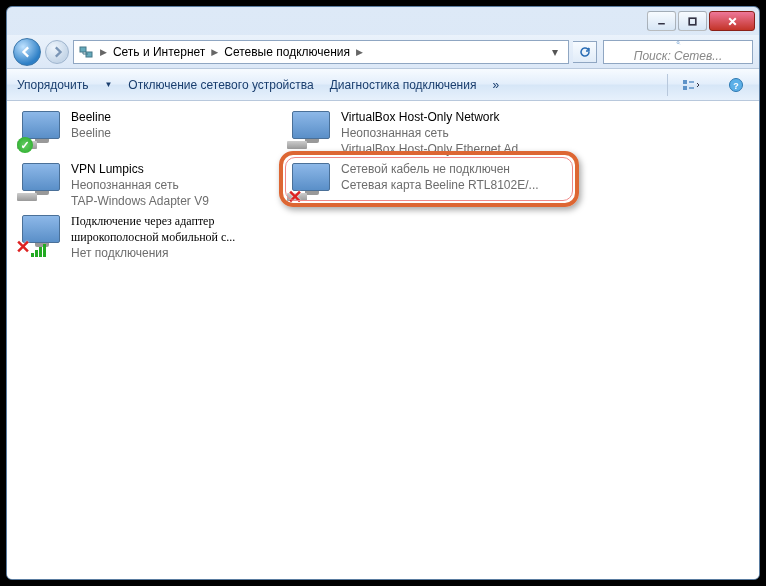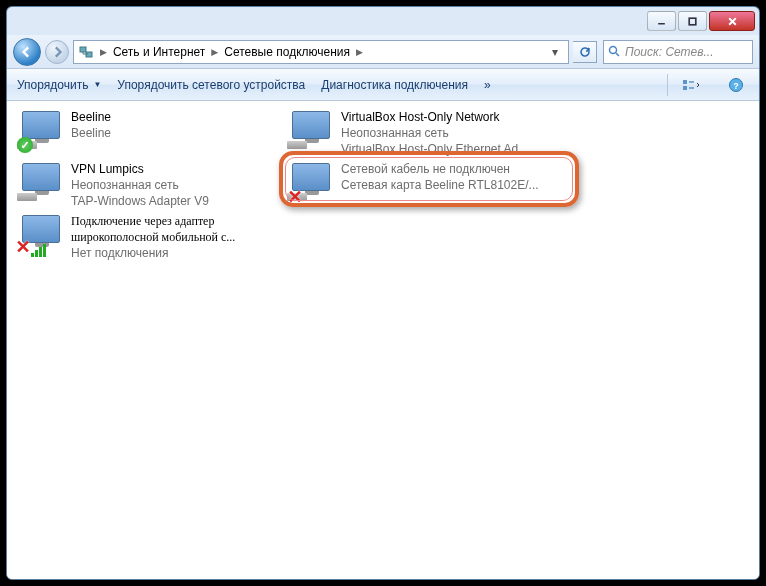--- a/index.html
+++ b/index.html
@@ -12,24 +12,24 @@
 .tb-btn svg { width: 11px; height: 11px; }
 .navbar { height: 34px; background: linear-gradient(#eaf2fb, #dce8f7); border-bottom: 1px solid #b8c8dc; display: flex; align-items: center; padding: 0 6px; gap: 4px; }
 .nav-back, .nav-fwd { width: 28px; height: 28px; border-radius: 50%; background: radial-gradient(circle at 35% 30%, #bfe2ff, #2d7fc6 70%); border: 1px solid #3a76aa; display: flex; align-items: center; justify-content: center; cursor: pointer; }
 .nav-fwd { width: 24px; height: 24px; background: radial-gradient(circle at 35% 30%, #eef5fc, #c5d6e8 70%); border-color: #9fb5ce; }
 .nav-back svg, .nav-fwd svg { width: 14px; height: 14px; }
 .addressbar { flex: 1; height: 24px; background: #fff; border: 1px solid #8fa6c2; display: flex; align-items: center; padding: 0 4px; gap: 4px; overflow: hidden; }
 .crumb { display: flex; align-items: center; gap: 3px; white-space: nowrap; }
 .crumb-sep { color: #666; font-size: 9px; padding: 0 2px; }
 .addr-icon { width: 16px; height: 16px; }
 .refresh-btn { width: 24px; height: 22px; background: linear-gradient(#f7fbff, #e1ecf8); border: 1px solid #8fa6c2; border-left: none; display: flex; align-items: center; justify-content: center; cursor: pointer; }
-.search { width: 150px; height: 24px; background: #fff; border: 1px solid #8fa6c2; display: flex; align-items: center; padding: 0 4px; gap: 4px; margin-left: 2px; color: #888; font-style: italic; }
+.search { width: 150px; height: 24px; background: #fff; border: 1px solid #8fa6c2; display: flex; align-items: center; padding: 0 4px; gap: 4px; margin-left: 2px; color: #888; font-style: italic; flex-direction: column; }
 .addr-drop { width: 18px; display: flex; align-items: center; justify-content: center; color: #555; cursor: pointer; }
 .toolbar { height: 32px; background: linear-gradient(#f7fbff, #e3eefb 48%, #d6e6f7 52%, #e7f1fc); border-bottom: 1px solid #b8c8dc; display: flex; align-items: center; padding: 0 10px; gap: 16px; }
-.tool-item { display: flex; align-items: center; gap: 5px; color: #1a3e6e; cursor: pointer; white-space: nowrap; }
+.tool-item { display: flex; align-items: center; gap: 16px; color: #1a3e6e; cursor: pointer; white-space: nowrap; }
 .tool-drop { font-size: 8px; color: #1a3e6e; }
 .tool-spacer { flex: 1; }
 .tool-iconbtn { width: 26px; height: 22px; display: flex; align-items: center; justify-content: center; cursor: pointer; }
 .tool-iconbtn.with-sep { border-left: 1px solid #b8c8dc; padding-left: 6px; width: 40px; }
 .content { background: #fff; height: calc(100% - 94px); padding: 6px; display: flex; flex-wrap: wrap; align-content: flex-start; gap: 0; position: relative; }
 .conn-item { width: 270px; height: 52px; display: flex; align-items: flex-start; padding: 2px 4px; gap: 6px; cursor: pointer; position: relative; }
 .conn-icon { width: 48px; height: 44px; flex-shrink: 0; position: relative; }
 .monitor { width: 38px; height: 28px; background: linear-gradient(#8db8e8, #5a8fc8); border: 1px solid #4a7098; border-radius: 2px; position: absolute; top: 2px; left: 5px; }
 .monitor::after { content: ''; position: absolute; bottom: -5px; left: 12px; width: 14px; height: 4px; background: #999; border-radius: 0 0 2px 2px; }
 .cable { position: absolute; bottom: 4px; left: 0; width: 20px; height: 8px; background: linear-gradient(#ccc,#999); border-radius: 1px; }
@@ -106,21 +106,21 @@
           </svg>
       <span>Поиск: Сетев...</span>
     </div>
   </div>
 
   <div class="toolbar">
     <div class="tool-item">
           <span>Упорядочить</span>
           <span class="tool-drop">▼</span>
         </div>
-    <div class="tool-item">Упорядочить сетевого устройства</div>
+    <div class="tool-item">Отключение сетевого устройства</div>
     <div class="tool-item">Диагностика подключения</div>
     <div class="tool-item">»</div>
     <div class="tool-spacer"></div>
     <div class="tool-iconbtn with-sep">
           <svg width="18" height="14" viewBox="0 0 18 14">
             <rect x="1" y="2" width="4" height="4" fill="#5e93c8"></rect>
             <rect x="1" y="8" width="4" height="4" fill="#5e93c8"></rect>
             <line x1="7" y1="4" x2="12" y2="4" stroke="#5e93c8" stroke-width="1.5"></line>
             <line x1="7" y1="10" x2="12" y2="10" stroke="#5e93c8" stroke-width="1.5"></line>
             <path d="M15 5l2 2-2 2" fill="none" stroke="#334"></path>

